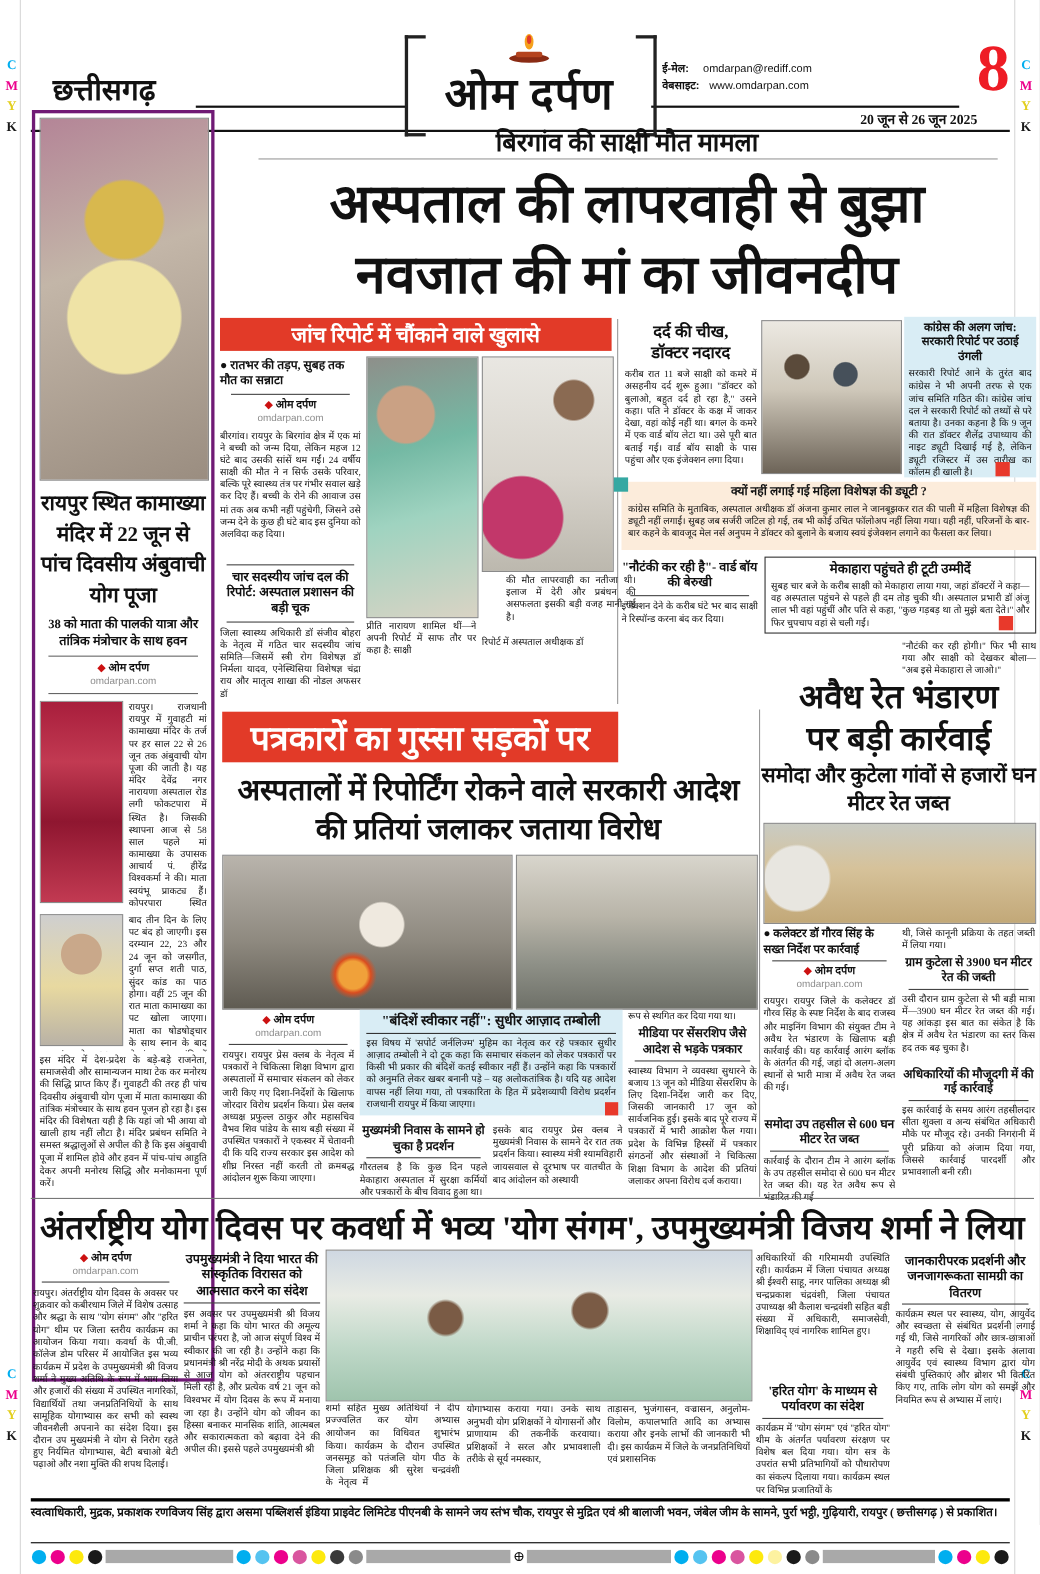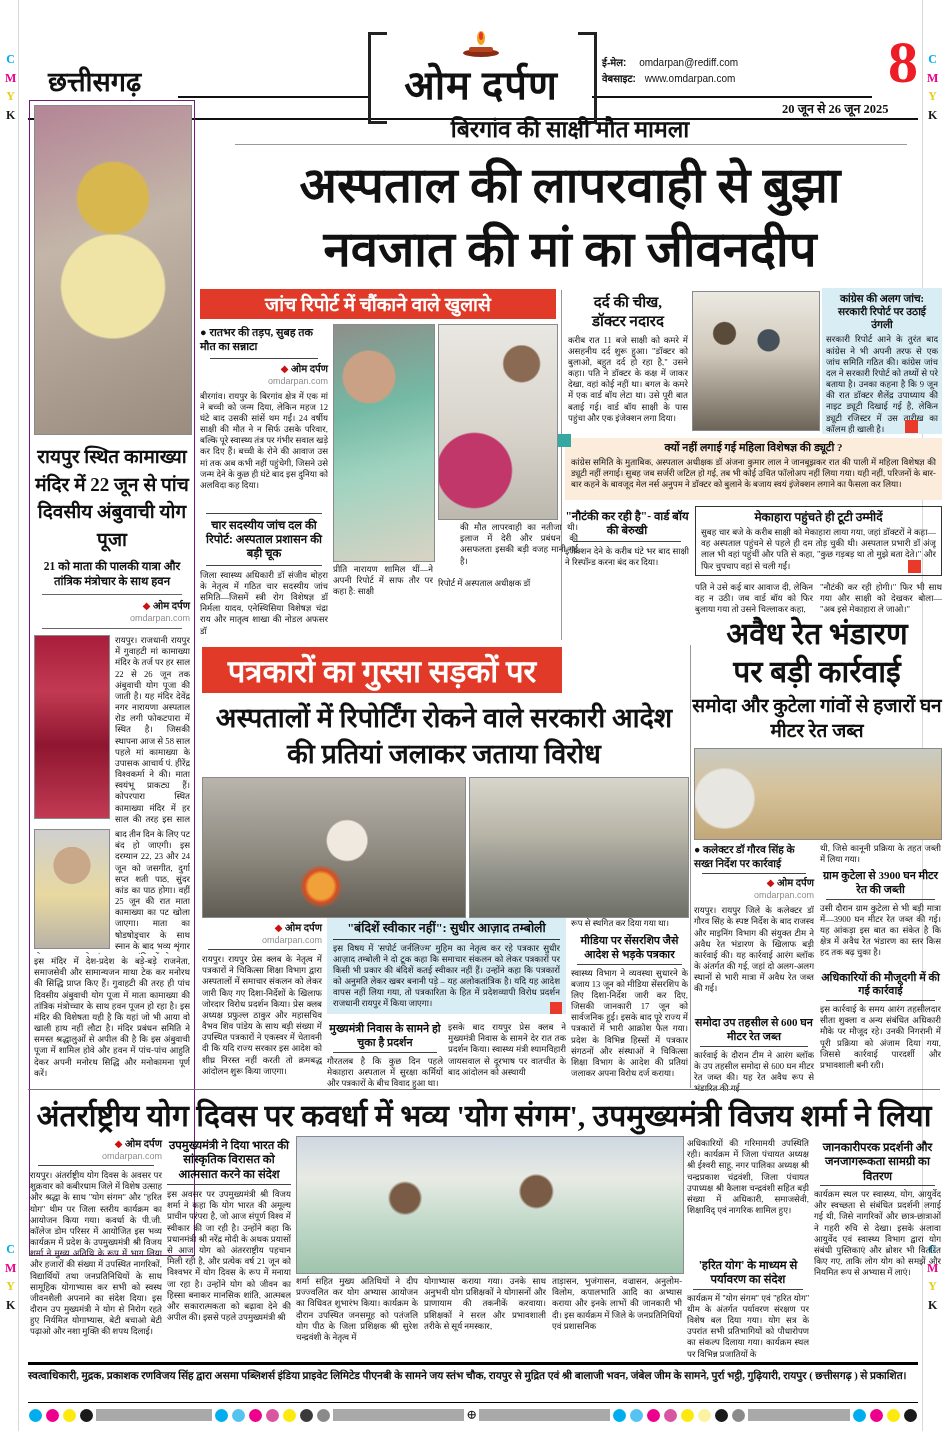--- a/index.html
+++ b/index.html
@@ -4,21 +4,21 @@
 <style>
   html,body{margin:0;padding:0;background:#e9e9e9;}
   #page{position:relative;width:945px;height:1431px;background:#ffffff;margin:0 auto;overflow:hidden;
         font-family:"Liberation Serif","DejaVu Serif",serif;color:#111;}
   .abs{position:absolute;}
   .c{text-align:center;}
   .b{font-weight:bold;}
   .sub-t{font-weight:bold;text-align:center;line-height:1.25;}
   .hair{background:#999;}
   .photo{border:1px solid #8a8a8a;overflow:hidden;}
-  .byline{text-align:right;font-size:10px;line-height:1.2;}
+  .byline{text-align:center;font-size:10px;line-height:1.2;}
   .byline .site{color:#8c8c8c;font-size:9px;font-family:"Liberation Sans",sans-serif;}
   .diamond{color:#cc1111;font-size:10px;}
   .banner{background:#e23a28;color:#ffffff;font-weight:bold;display:flex;align-items:center;justify-content:center;}
   .bluebox{background:#d9edf5;}
   .beigebox{background:#fcecdb;}
   .sq{width:13px;height:13px;}
   .cmyk{font-family:"Liberation Serif",serif;font-weight:bold;font-size:12px;line-height:1.55;text-align:center;}
   .cmyk span{display:block;}
   .cmyk .c1{color:#00aeef}.cmyk .c2{color:#ec008c}.cmyk .c3{color:#e3cf1e}.cmyk .c4{color:#1a1a1a}
   .dot{width:13px;height:13px;border-radius:50%;display:inline-block;margin:0 1px;}
@@ -82,27 +82,27 @@
       <span style="margin-left:6px;">www.omdarpan.com</span></div>
   </div>
   <div class="abs b" style="left:782px;top:100px;font-size:12.5px;">20 जून से 26 जून 2025</div>
   <div class="abs b" style="left:888px;top:32px;font-size:60px;color:#ee1c25;line-height:1;">8</div>
 
   <div class="abs headline-main" style="left:195px;top:112px;width:750px;font-size:23px;">बिरगांव की साक्षी मौत मामला</div>
   <div class="abs hair" style="left:235px;top:144px;width:672px;height:1px;"></div>
   <div class="abs headline-main" style="left:195px;top:150px;width:750px;font-size:49px;">अस्पताल की लापरवाही से बुझा</div>
   <div class="abs headline-main" style="left:195px;top:214px;width:750px;font-size:49px;">नवजात की मां का जीवनदीप</div>
 
-  <div class="abs" style="left:29px;top:100px;width:166px;height:1156px;border:1px solid #701a75;padding:4px;box-sizing:border-box;">
+  <div class="abs" style="left:29px;top:100px;width:166px;height:1156px;border:3px solid #701a75;padding:4px;box-sizing:border-box;">
     <div class="photo" style="width:100%;height:328px;background:
         radial-gradient(circle at 50% 28%, #d8b84e 0 14%, transparent 15%),
         radial-gradient(circle at 50% 55%, #efe3a6 0 26%, transparent 27%),
         linear-gradient(160deg,#b48597 0%,#c3b6a8 40%,#9a8d80 100%);"></div>
     <div class="b c" style="font-size:19px;line-height:1.45;margin-top:8px;">रायपुर स्थित कामाख्या मंदिर में 22 जून से पांच दिवसीय अंबुवाची योग पूजा</div>
-    <div class="b c" style="font-size:11.5px;line-height:1.3;margin-top:6px;">21 को माता की पालकी यात्रा और तांत्रिक मंत्रोचार के साथ हवन</div>
+    <div class="b c" style="font-size:11.5px;line-height:1.3;margin-top:6px;">38 को माता की पालकी यात्रा और तांत्रिक मंत्रोचार के साथ हवन</div>
     <div style="height:1px;background:#666;margin:5px 8px;"></div>
     <div class="byline">
       <span class="diamond">◆</span>
       <span class="b">ओम दर्पण</span><br>
       <span class="site">omdarpan.com</span>
     </div>
     <div style="height:1px;background:#666;margin:4px 8px 6px;"></div>
     <div class="q" style="height:190px;">
       <span class="photo" style="float:left;width:74px;height:182px;margin:0 5px 2px 0;background:
         linear-gradient(180deg,#a81e3c 0%,#c23a52 30%,#8f1630 60%,#c23a52 100%);display:block;"></span>
@@ -176,21 +176,20 @@
   <div class="abs" style="left:565px;top:506px;width:124px;">
     <div class="sub-t" style="font-size:11.5px;margin:3px 0;">"नौटंकी कर रही है"- वार्ड बॉय की बेरुखी</div>
     <div style="height:1px;background:#444;margin:2px 8px 4px;"></div>
     <div class="q" style="height:38px;">इंजेक्शन देने के करीब घंटे भर बाद साक्षी ने रिस्पॉन्ड करना बंद कर दिया।</div>
   </div>
   <div class="abs" style="left:695px;top:506px;width:247px;height:70px;border:1px solid #333;padding:3px 5px;box-sizing:border-box;">
     <div class="sub-t" style="font-size:12px;">मेकाहारा पहुंचते ही टूटी उम्मीदें</div>
     <div class="q" style="height:44px;margin-top:2px;">सुबह चार बजे के करीब साक्षी को मेकाहारा लाया गया, जहां डॉक्टरों ने कहा— वह अस्पताल पहुंचने से पहले ही दम तोड़ चुकी थी। अस्पताल प्रभारी डॉ अंजू लाल भी वहां पहुंचीं और पति से कहा, "कुछ गड़बड़ था तो मुझे बता देते।" और फिर चुपचाप वहां से चली गईं।</div>
   </div>
   <div class="abs sq" style="left:908px;top:560px;background:#e8392b;"></div>
-  <div class="abs q" style="left:695px;top:582px;width:118px;height:56px;">पति ने उसे कई बार आवाज दी, लेकिन वह न उठी। जब वार्ड बॉय को फिर बुलाया गया तो उसने चिल्लाकर कहा,</div>
   <div class="abs q" style="left:820px;top:582px;width:122px;height:56px;">"नौटंकी कर रही होगी।" फिर भी साथ गया और साक्षी को देखकर बोला— "अब इसे मेकाहारा ले जाओ।"</div>
 
   <div class="abs headline-main" style="left:200px;top:700px;width:488px;font-size:27px;line-height:1.35;">अस्पतालों में रिपोर्टिंग रोकने वाले सरकारी आदेश की प्रतियां जलाकर जताया विरोध</div>
   <div class="abs banner" style="left:202px;top:647px;width:360px;height:46px;font-size:31px;">पत्रकारों का गुस्सा सड़कों पर</div>
 
   <div class="abs photo" style="left:202px;top:777px;width:262px;height:139px;background:
       radial-gradient(circle at 45% 78%, #f0a13a 0 7%, #d94d20 9%, transparent 12%),
       radial-gradient(circle at 55% 45%, #efe9df 0 12%, transparent 13%),
       linear-gradient(180deg,#b9b4ac 0%,#8f8a80 55%,#5f5b52 100%);"></div>
   <div class="abs photo" style="left:469px;top:777px;width:218px;height:139px;background:
@@ -274,21 +273,21 @@
   <div class="abs" style="left:167px;top:1138px;width:124px;">
     <div class="sub-t" style="font-size:11.5px;border-bottom:1px solid #444;padding-bottom:3px;">उपमुख्यमंत्री ने दिया भारत की सांस्कृतिक विरासत को आत्मसात करने का संदेश</div>
     <div class="q" style="height:160px;margin-top:4px;">इस अवसर पर उपमुख्यमंत्री श्री विजय शर्मा ने कहा कि योग भारत की अमूल्य प्राचीन परंपरा है, जो आज संपूर्ण विश्व में स्वीकार की जा रही है। उन्होंने कहा कि प्रधानमंत्री श्री नरेंद्र मोदी के अथक प्रयासों से आज योग को अंतरराष्ट्रीय पहचान मिली रही है, और प्रत्येक वर्ष 21 जून को विश्वभर में योग दिवस के रूप में मनाया जा रहा है। उन्होंने योग को जीवन का हिस्सा बनाकर मानसिक शांति, आत्मबल और सकारात्मकता को बढ़ावा देने की अपील की। इससे पहले उपमुख्यमंत्री श्री</div>
   </div>
 
   <div class="abs photo" style="left:296px;top:1136px;width:386px;height:136px;background:
       radial-gradient(circle at 28% 45%, #7a5b45 0 5%, transparent 6%),
       radial-gradient(circle at 62% 40%, #7a5b45 0 6%, transparent 7%),
       linear-gradient(180deg,#cfd8e2 0%,#e8ebe4 30%,#bfd8c8 65%,#9fc4ad 100%);"></div>
 
-  <div class="abs q" style="left:296px;top:1276px;width:122px;height:80px;">शर्मा सहित मुख्य अतिथियों ने दीप प्रज्ज्वलित कर योग अभ्यास आयोजन का विधिवत शुभारंभ किया। कार्यक्रम के दौरान उपस्थित जनसमूह को पतंजलि योग पीठ के जिला प्रशिक्षक श्री सुरेश चन्द्रवंशी के नेतृत्व में</div>
+  <div class="abs q" style="left:296px;top:1276px;width:122px;height:80px;font-family:Liberation Mono, monospace;">शर्मा सहित मुख्य अतिथियों ने दीप प्रज्ज्वलित कर योग अभ्यास आयोजन का विधिवत शुभारंभ किया। कार्यक्रम के दौरान उपस्थित जनसमूह को पतंजलि योग पीठ के जिला प्रशिक्षक श्री सुरेश चन्द्रवंशी के नेतृत्व में</div>
   <div class="abs q" style="left:424px;top:1276px;width:122px;height:80px;">योगाभ्यास कराया गया। उनके साथ अनुभवी योग प्रशिक्षकों ने योगासनों और प्राणायाम की तकनीकें करवाया। प्रशिक्षकों ने सरल और प्रभावशाली तरीके से सूर्य नमस्कार,</div>
   <div class="abs q" style="left:552px;top:1276px;width:130px;height:80px;">ताड़ासन, भुजंगासन, वज्रासन, अनुलोम-विलोम, कपालभाति आदि का अभ्यास कराया और इनके लाभों की जानकारी भी दी। इस कार्यक्रम में जिले के जनप्रतिनिधियों एवं प्रशासनिक</div>
 
   <div class="abs" style="left:687px;top:1138px;width:122px;">
     <div class="q" style="height:118px;">अधिकारियों की गरिमामयी उपस्थिति रही। कार्यक्रम में जिला पंचायत अध्यक्ष श्री ईश्वरी साहू, नगर पालिका अध्यक्ष श्री चन्द्रप्रकाश चंद्रवंशी, जिला पंचायत उपाध्यक्ष श्री कैलाश चन्द्रवंशी सहित बड़ी संख्या में अधिकारी, समाजसेवी, शिक्षाविद् एवं नागरिक शामिल हुए।</div>
     <div class="sub-t" style="font-size:11.5px;margin-top:2px;">'हरित योग' के माध्यम से पर्यावरण का संदेश</div>
     <div style="height:1px;background:#444;margin:2px 6px 3px;"></div>
     <div class="q" style="height:78px;">कार्यक्रम में ''योग संगम'' एवं ''हरित योग'' थीम के अंतर्गत पर्यावरण संरक्षण पर विशेष बल दिया गया। योग सत्र के उपरांत सभी प्रतिभागियों को पौधारोपण का संकल्प दिलाया गया। कार्यक्रम स्थल पर विभिन्न प्रजातियों के</div>
   </div>
 

